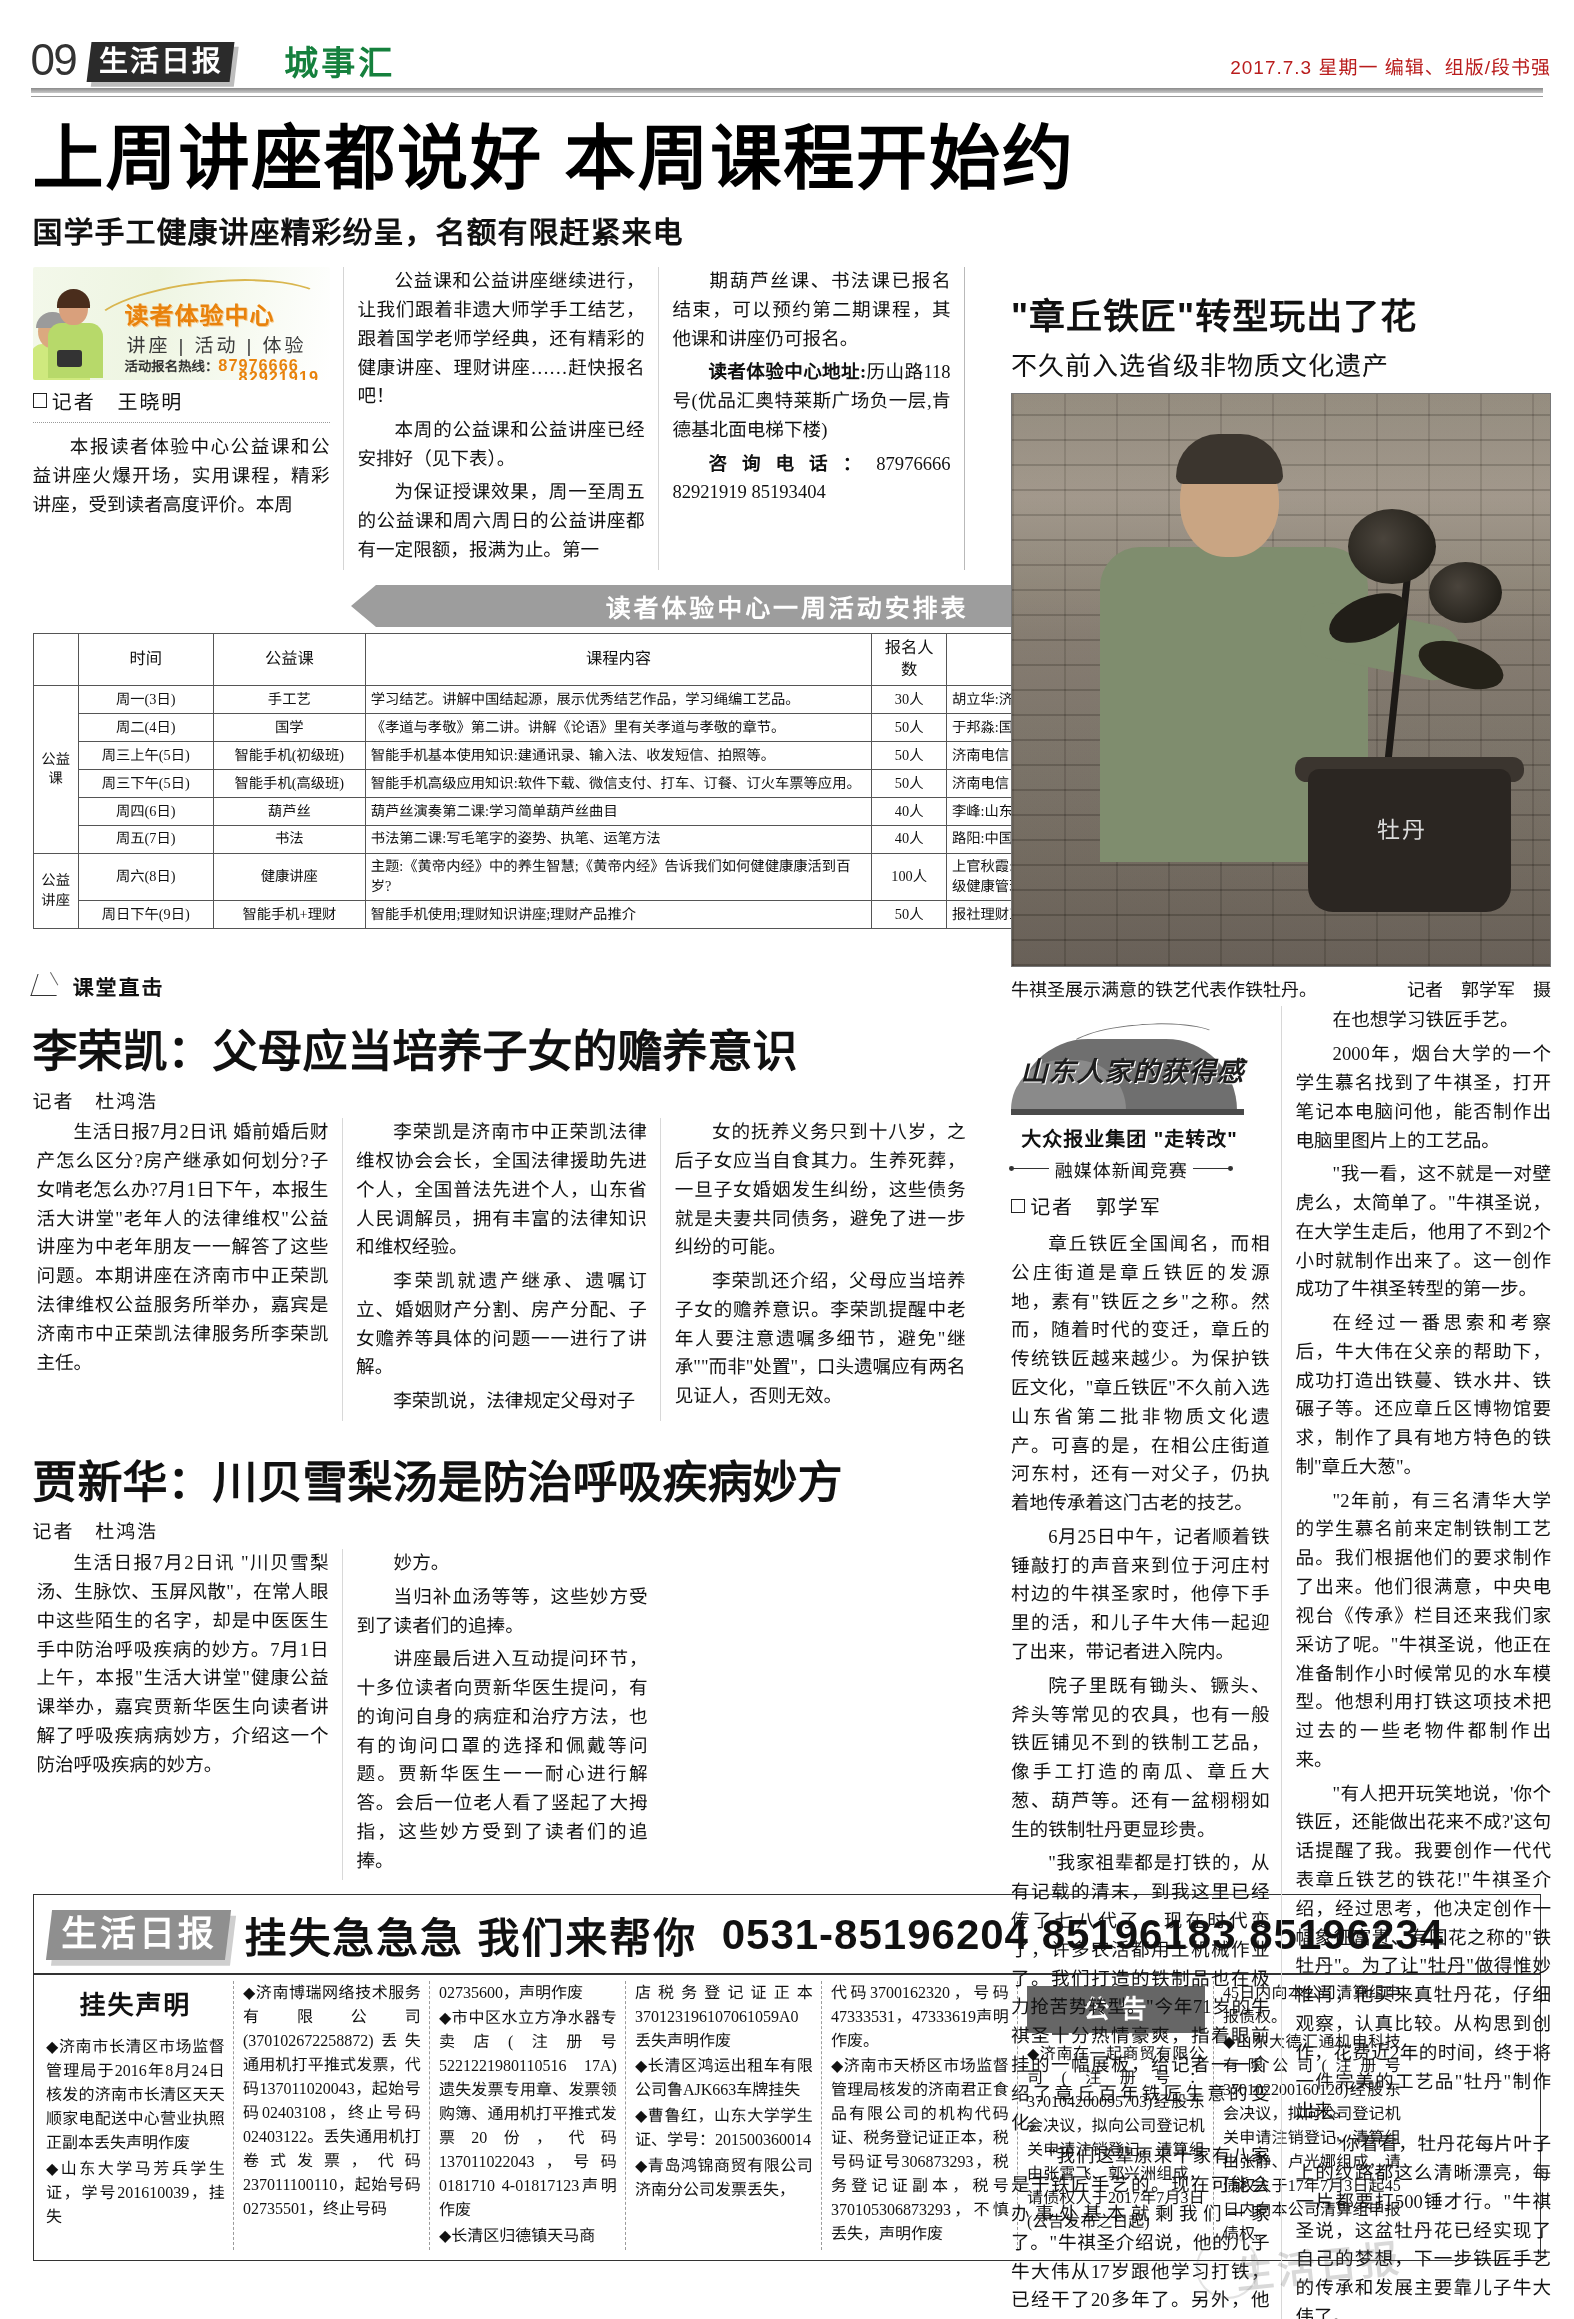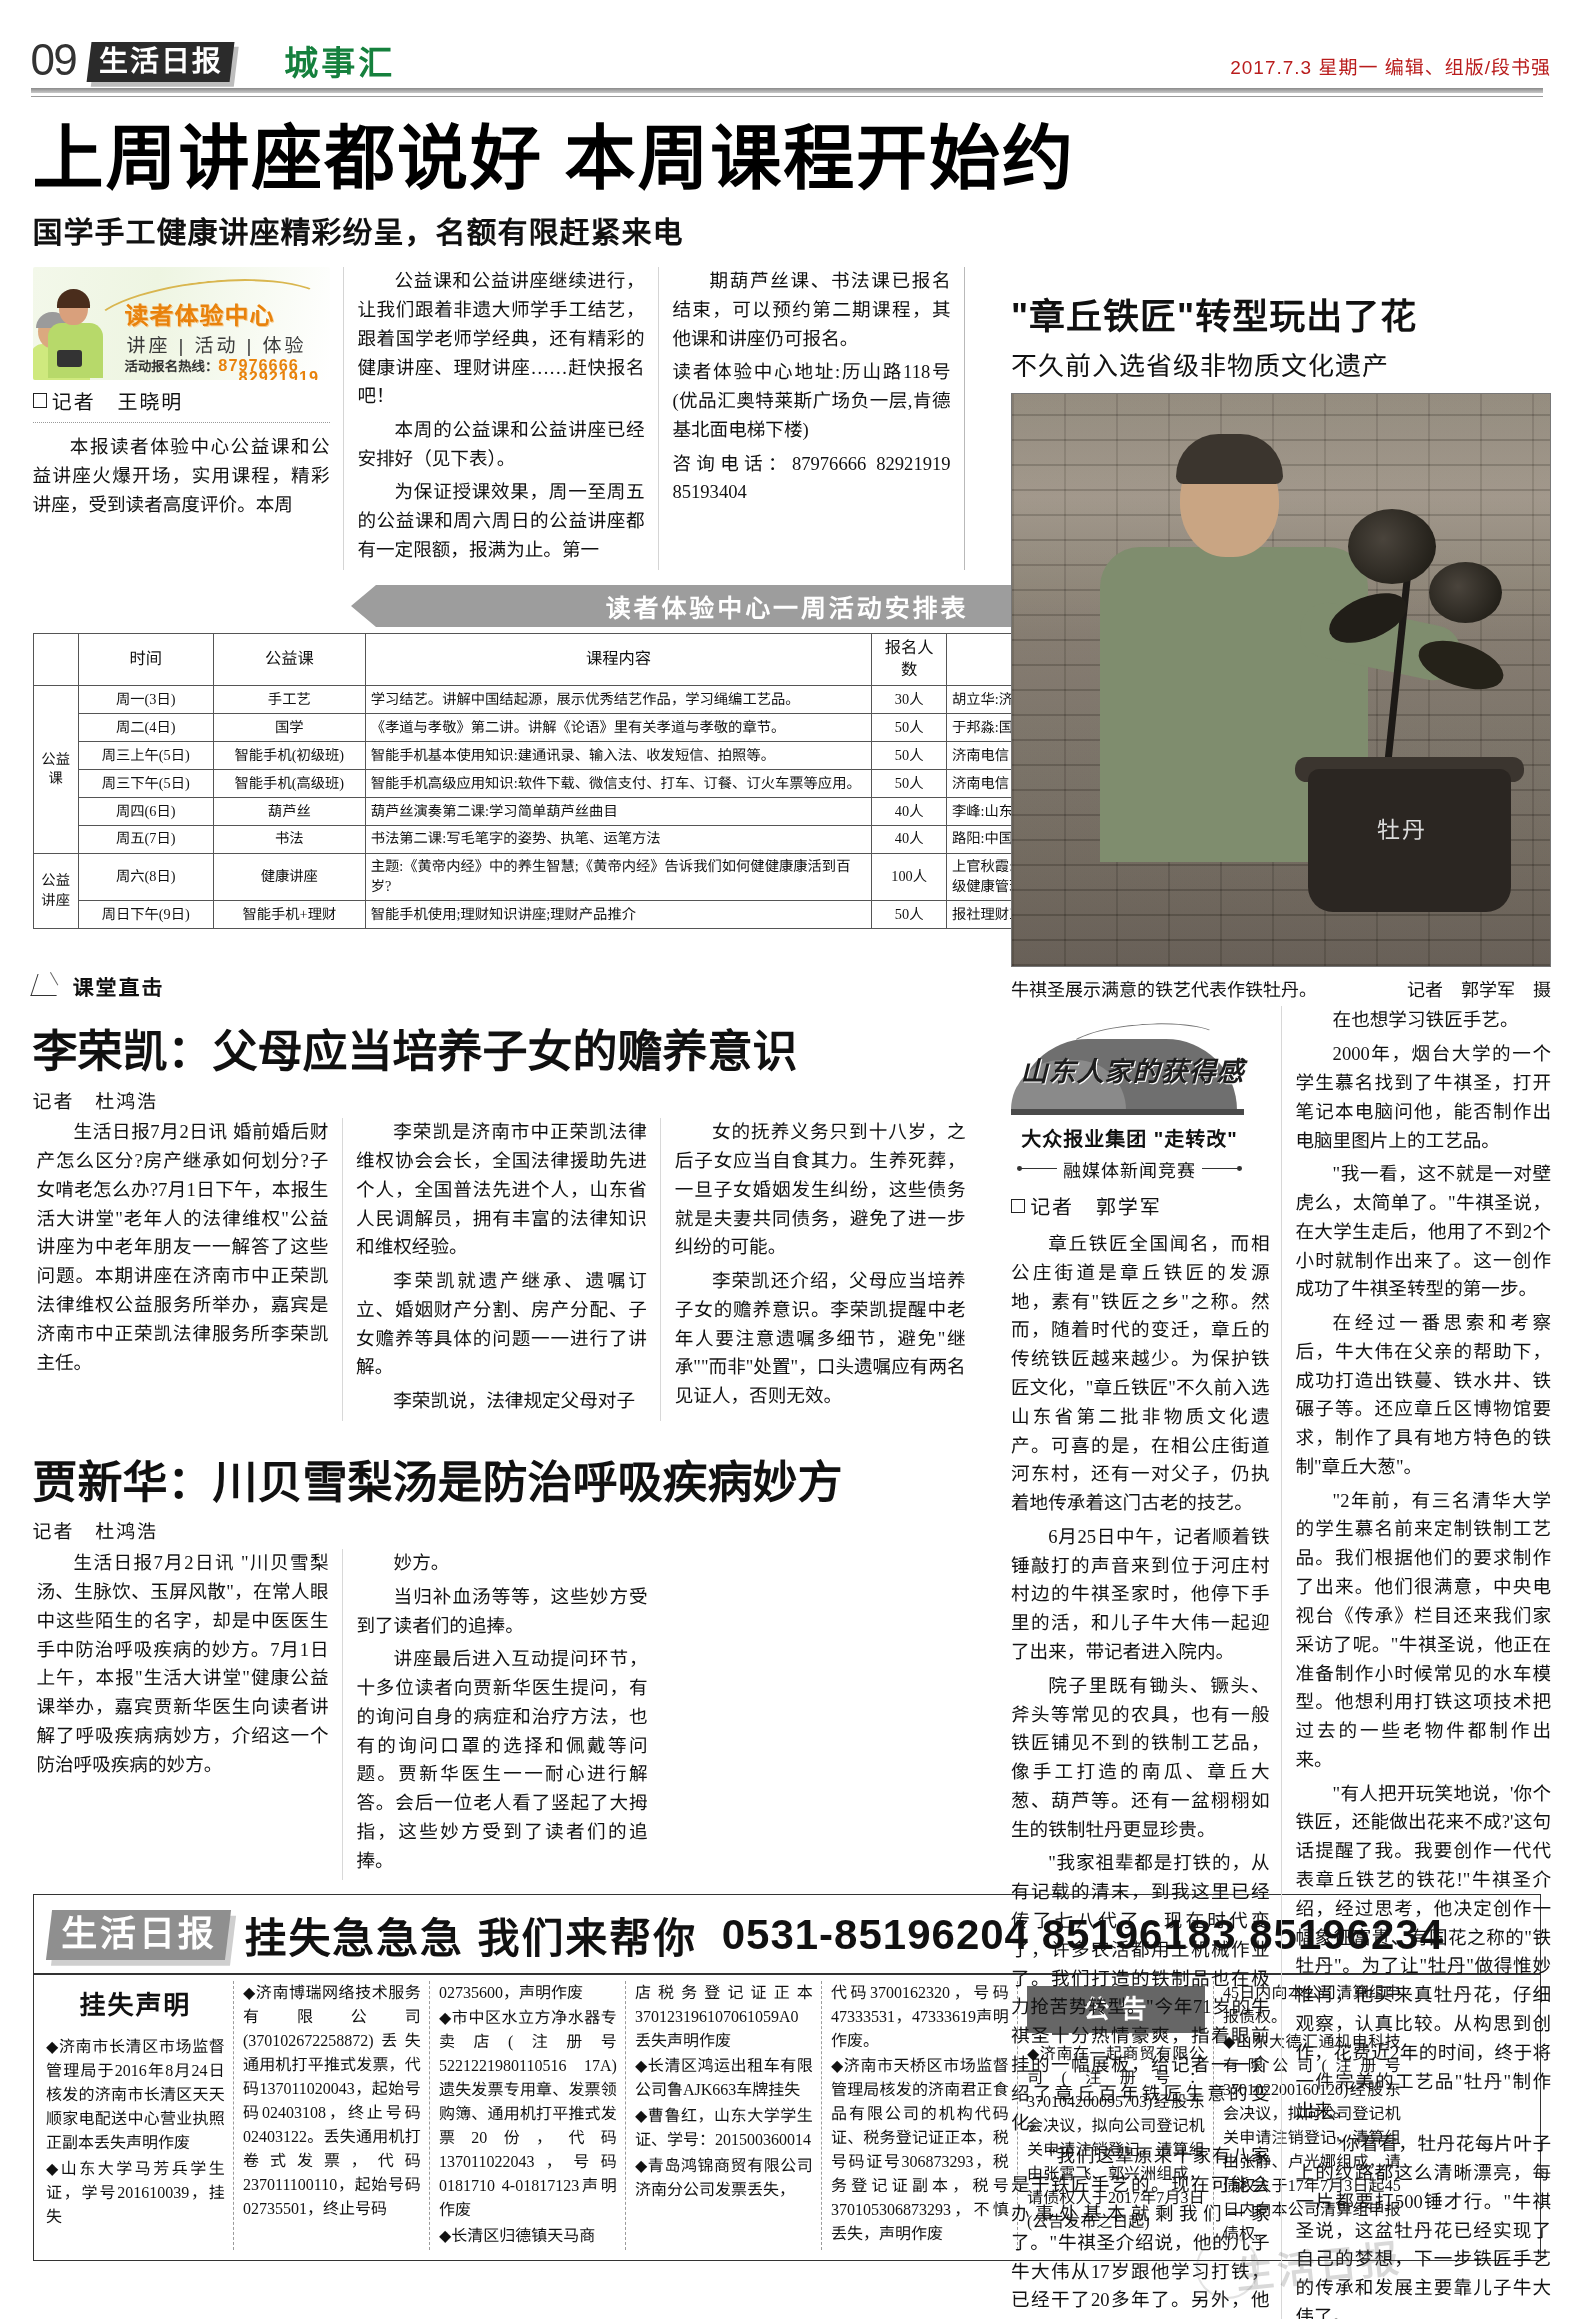--- a/index.html
+++ b/index.html
@@ -65,21 +65,21 @@
   .rc-tel1{color:#e8820c;font-weight:bold;font-size:16.3px;letter-spacing:1px;}
   .rc-tel2{position:absolute;left:206px;top:101px;color:#e8820c;font-weight:bold;font-size:16.3px;letter-spacing:1px;font-family:"Liberation Sans",sans-serif;}
 
   .byline{font-size:20px;margin:5.7px 0 0 0;letter-spacing:1.9px;font-family:"Liberation Sans",sans-serif;}
   .byline .sq{display:inline-block;width:12.4px;height:12.4px;border:1.4px solid #222;margin-right:4.8px;vertical-align:1px;}
   .dotrule{border-top:1.9px dotted #9a9a9a;margin:7.6px 0 9.6px;}
 
   .body-txt{font-size:18.6px;line-height:1.55;text-align:justify;text-justify:inter-ideograph;}
   .body-txt p{margin:0 0 4.8px;text-indent:2em;}
   .body-txt p.noind{text-indent:0;}
-  .b{font-weight:normal;}
+  .b{font-weight:bold;margin-left:36px;}
 
   
   .tbl-wrap{margin:15.3px 9.6px 0 9.6px;position:relative;}
   .ribbon{
     position:relative;height:42px;background:#9d9d9d;color:#fff;
     font-family:"Liberation Sans",sans-serif;font-weight:bold;font-size:25px;
     display:flex;align-items:center;justify-content:center;letter-spacing:2.9px;
     width:822px;margin:0 auto;
   }
   .ribbon:before,.ribbon:after{
@@ -143,21 +143,21 @@
   }
   .bs-logo-art{
     height:105px;position:relative;overflow:hidden;
   }
   .bs-hill{position:absolute;left:5.7px;bottom:11.5px;width:220px;height:71px;border-radius:105px 105px 0 0;background:#6f6f6f;}
   .bs-hill2{position:absolute;left:0px;bottom:11.5px;width:115px;height:50px;border-radius:67px 67px 0 0;background:#8a8a8a;}
   .bs-base{position:absolute;left:0;bottom:5.7px;width:233px;height:6.7px;background:#4a4a4a;}
   .bs-script{position:absolute;left:9.6px;top:34px;font-family:"Liberation Serif",serif;font-style:italic;font-weight:bold;font-size:27px;color:#1d1d1d;letter-spacing:1px;text-shadow:1px 1px 0 #fff;}
   .bs-swoosh{position:absolute;left:55px;top:7.6px;width:153px;height:40px;border:1.9px solid #777;border-radius:50%;border-color:#777 transparent transparent transparent;transform:rotate(-4deg);}
   .bs-l2{font-family:"Liberation Sans",sans-serif;font-weight:bold;font-size:20px;text-align:center;letter-spacing:1px;margin-top:1.9px;}
-  .bs-l3{font-family:"Liberation Sans",sans-serif;font-size:18px;text-align:center;letter-spacing:1px;margin-top:3.8px;display:flex;align-items:center;justify-content:center;gap:5.7px;}
+  .bs-l3{font-family:"Liberation Sans",sans-serif;font-size:18px;text-align:center;letter-spacing:1px;margin-top:3.8px;display:flex;align-items:center;gap:5.7px;}
   .bs-l3 .dash{flex:0 0 38px;height:1px;background:#333;position:relative;}
   .bs-l3 .dash:after{content:"";position:absolute;right:-1.9px;top:-1.9px;width:4.8px;height:4.8px;border-radius:50%;background:#333;}
   .bs-l3 .dash.l:after{left:-1.9px;right:auto;}
 
   .bs-cols{display:flex;margin-top:5.7px;}
   .bs-cols > div{width:270px;padding:0 11.5px 0 0;box-sizing:border-box;}
   .bs-cols > div + div{padding:0 0 0 13.4px;border-left:1px solid #d8d8d8;}
 
   
   .adband{margin:13.4px 9.6px 0 9.6px;border:1.9px solid #333;}

